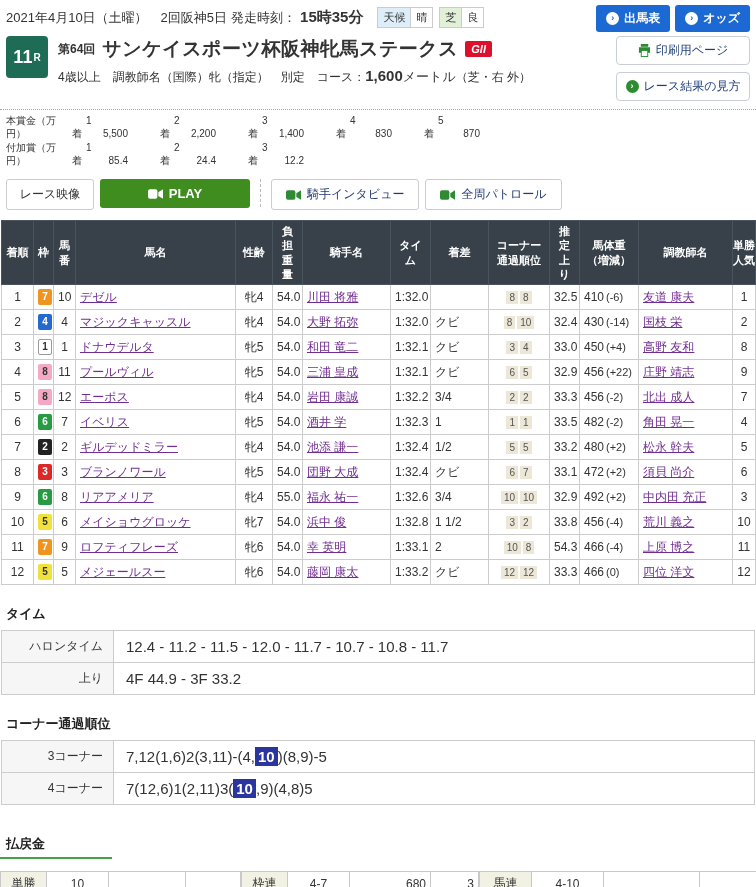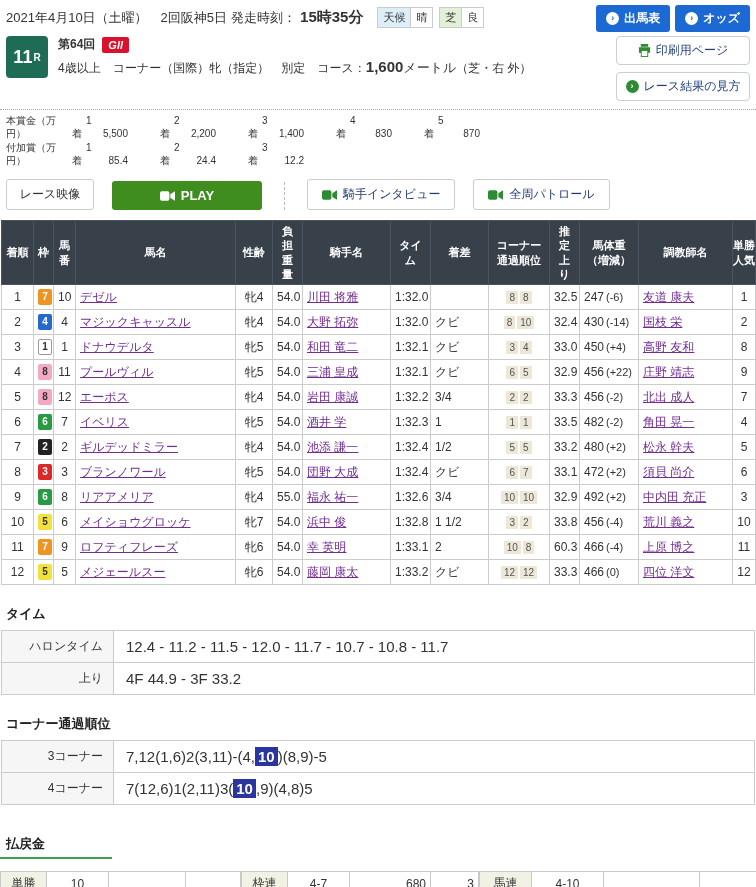--- a/index.html
+++ b/index.html
@@ -52,21 +52,21 @@
   .printer-icon { color:#2e8b34; display:inline-flex; }
   hr.dotted { border:0; border-top:1px dotted #aaa; margin:2px 0 5px 0; }
   
   .prize-block { padding:0 6px 4px 6px; font-size:10px; line-height:1.25; }
   .prize-row { display:flex; margin-bottom:2px; }
   .prize-label { width:66px; white-space:pre-line; flex:none; }
   .prize-cell { width:88px; flex:none; }
   .prize-rank { padding-left:14px; }
   .prize-amt { display:inline-block; width:46px; text-align:right; }
   
-  .video-row { display:flex; align-items:flex-end; gap:18px; padding:6px 0 10px 6px; }
+  .video-row { display:flex; align-items:flex-start; gap:6px; padding:6px 0 10px 6px; }
   .btn-plain { background:#fff; border:1px solid #ccc; border-radius:3px; padding:6px 0; width:88px;
                text-align:center; font-size:12px; color:#333; cursor:pointer; }
   .btn-play { background:#3f8c1f; color:#fff; border:none; border-radius:3px; width:150px; padding:7px 0;
               font-weight:bold; font-size:13px; display:flex; align-items:center; justify-content:center; gap:6px; cursor:pointer; }
   .cam { display:inline-flex; }
   .vdiv { border-left:1px dashed #bbb; height:28px; margin:0 4px; }
   .btn-cam { background:#fff; border:1px solid #ccc; border-radius:3px; padding:6px 14px; font-size:12px;
              color:#223a70; display:flex; align-items:center; gap:6px; cursor:pointer; }
   .btn-cam .cam { color:#2e8b34; }
   .btn-play .cam { color:#fff; }
@@ -134,24 +134,25 @@
 </div>
 
 <div class="race-row">
   <div class="race-num">
     <span>11</span>
       <small>R</small>
   </div>
   <div class="race-main">
     <div class="race-line1">
       <span class="edition">第64回</span>
+      <span class="race-title">サンケイスポーツ杯阪神牝馬ステークス</span>
       <span class="grade">GII</span>
     </div>
     <div class="race-line2">
-      <span>4歳以上　コーナー（国際）牝（指定）　別定　コース：</span><b>1,600</b><span class="small">メートル</span><span>（芝・右 外）</span>
+      <span>4歳以上　調教師名（国際）牝（指定）　別定　コース：</span><b>1,600</b><span class="small">メートル</span><span>（芝・右 外）</span>
     </div>
   </div>
   <div class="side-btns">
     <button class="btn-white">
       <span class="printer-icon">
         <svg width="13" height="13" viewBox="0 0 14 14" fill="currentColor">
             <path d="M3 0h8v3H3z"></path>
             <path d="M1 3.5h12v6H1z"></path>
             <rect x="3.5" y="7" width="7" height="6.5" fill="#fff" stroke="currentColor"></rect>
           </svg>
@@ -295,21 +296,21 @@
         <td class="c-waku"><span class="waku" style="background: rgb(239, 148, 32); color: rgb(255, 255, 255);">7</span></td>
         <td class="c-uma">10</td>
         <td class="c-name"><a class="plink">デゼル</a></td>
         <td class="c-sex">牝4</td>
         <td class="c-imp">54.0</td>
         <td><a class="plink">川田 将雅</a></td>
         <td class="c-time2">1:32.0</td>
         <td></td>
         <td class="c-corner"><span class="cbadge">8</span><span class="cbadge">8</span></td>
         <td class="c-agari">32.5</td>
-        <td><span>247</span><span class="wdiff">(-6)</span></td>
+        <td><span>410</span><span class="wdiff">(-6)</span></td>
         <td><a class="plink">友道 康夫</a></td>
         <td class="c-pop">1</td>
       </tr>
 
       <tr>
         <td class="c-pos">2</td>
         <td class="c-waku"><span class="waku" style="background: rgb(37, 105, 207); color: rgb(255, 255, 255);">4</span></td>
         <td class="c-uma">4</td>
         <td class="c-name"><a class="plink">マジックキャッスル</a></td>
         <td class="c-sex">牝4</td>
@@ -464,21 +465,21 @@
         <td class="c-pos">11</td>
         <td class="c-waku"><span class="waku" style="background: rgb(239, 148, 32); color: rgb(255, 255, 255);">7</span></td>
         <td class="c-uma">9</td>
         <td class="c-name"><a class="plink">ロフティフレーズ</a></td>
         <td class="c-sex">牝6</td>
         <td class="c-imp">54.0</td>
         <td><a class="plink">幸 英明</a></td>
         <td class="c-time2">1:33.1</td>
         <td>2</td>
         <td class="c-corner"><span class="cbadge">10</span><span class="cbadge">8</span></td>
-        <td class="c-agari">60.3</td>
+        <td class="c-agari">54.3</td>
         <td><span>466</span><span class="wdiff">(-4)</span></td>
         <td><a class="plink">上原 博之</a></td>
         <td class="c-pop">11</td>
       </tr>
 
       <tr>
         <td class="c-pos">12</td>
         <td class="c-waku"><span class="waku" style="background: rgb(240, 225, 60); color: rgb(51, 51, 51);">5</span></td>
         <td class="c-uma">5</td>
         <td class="c-name"><a class="plink">メジェールスー</a></td>

